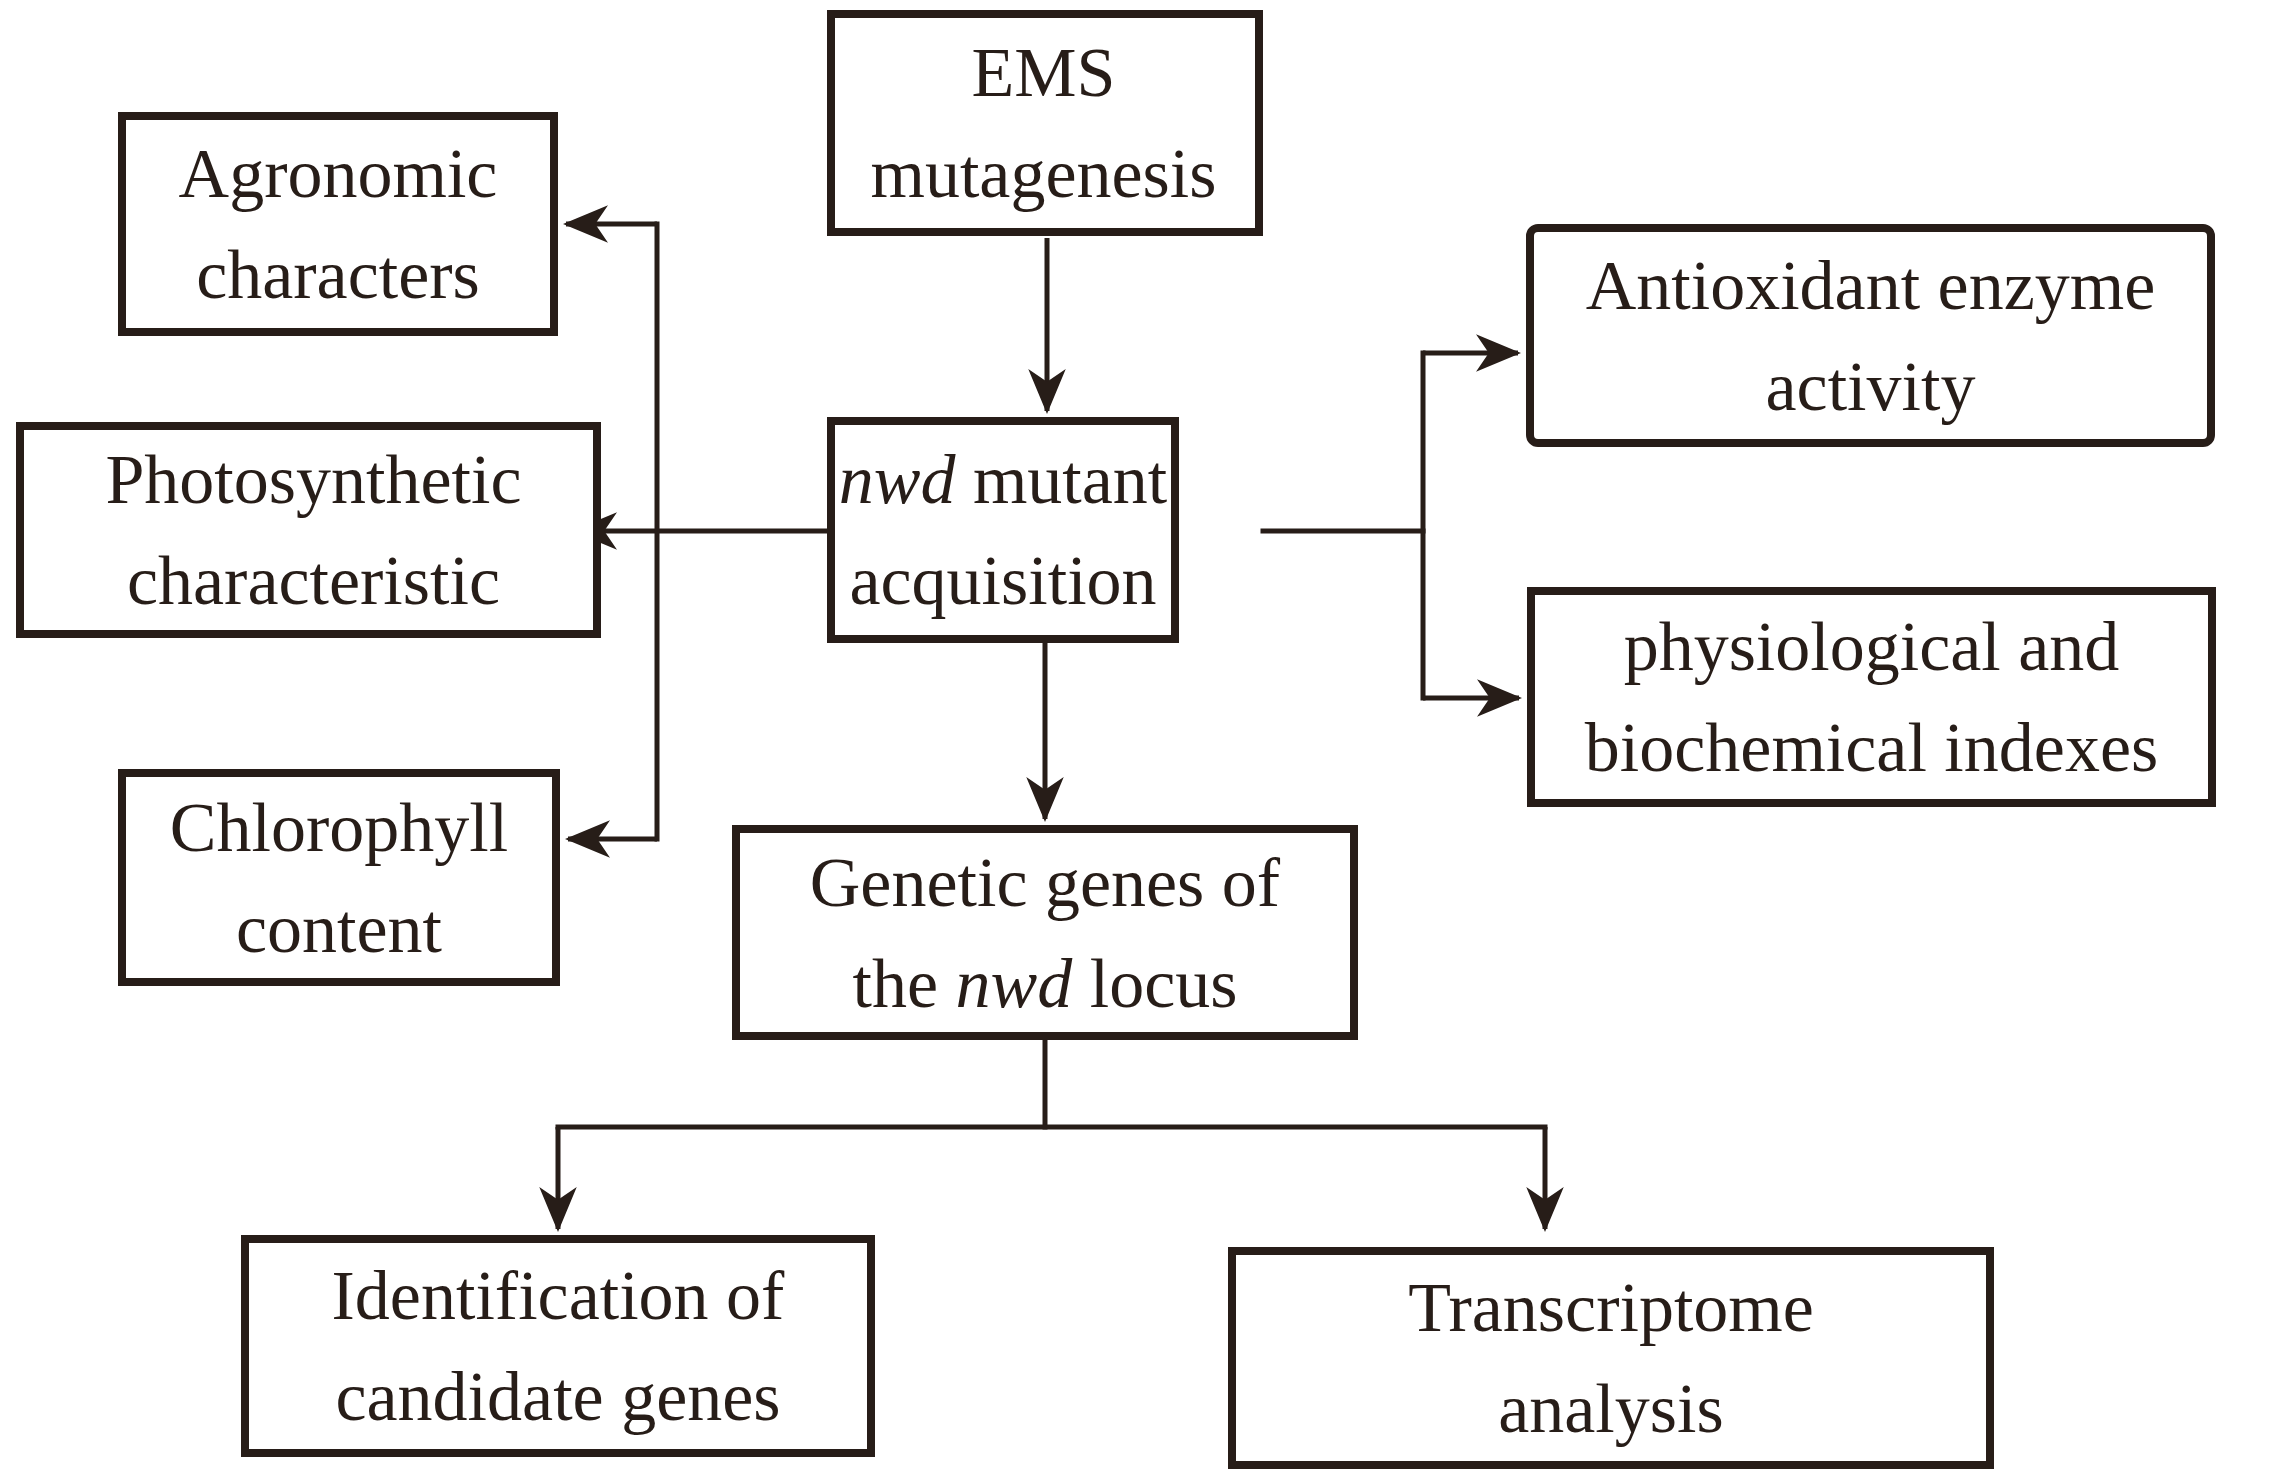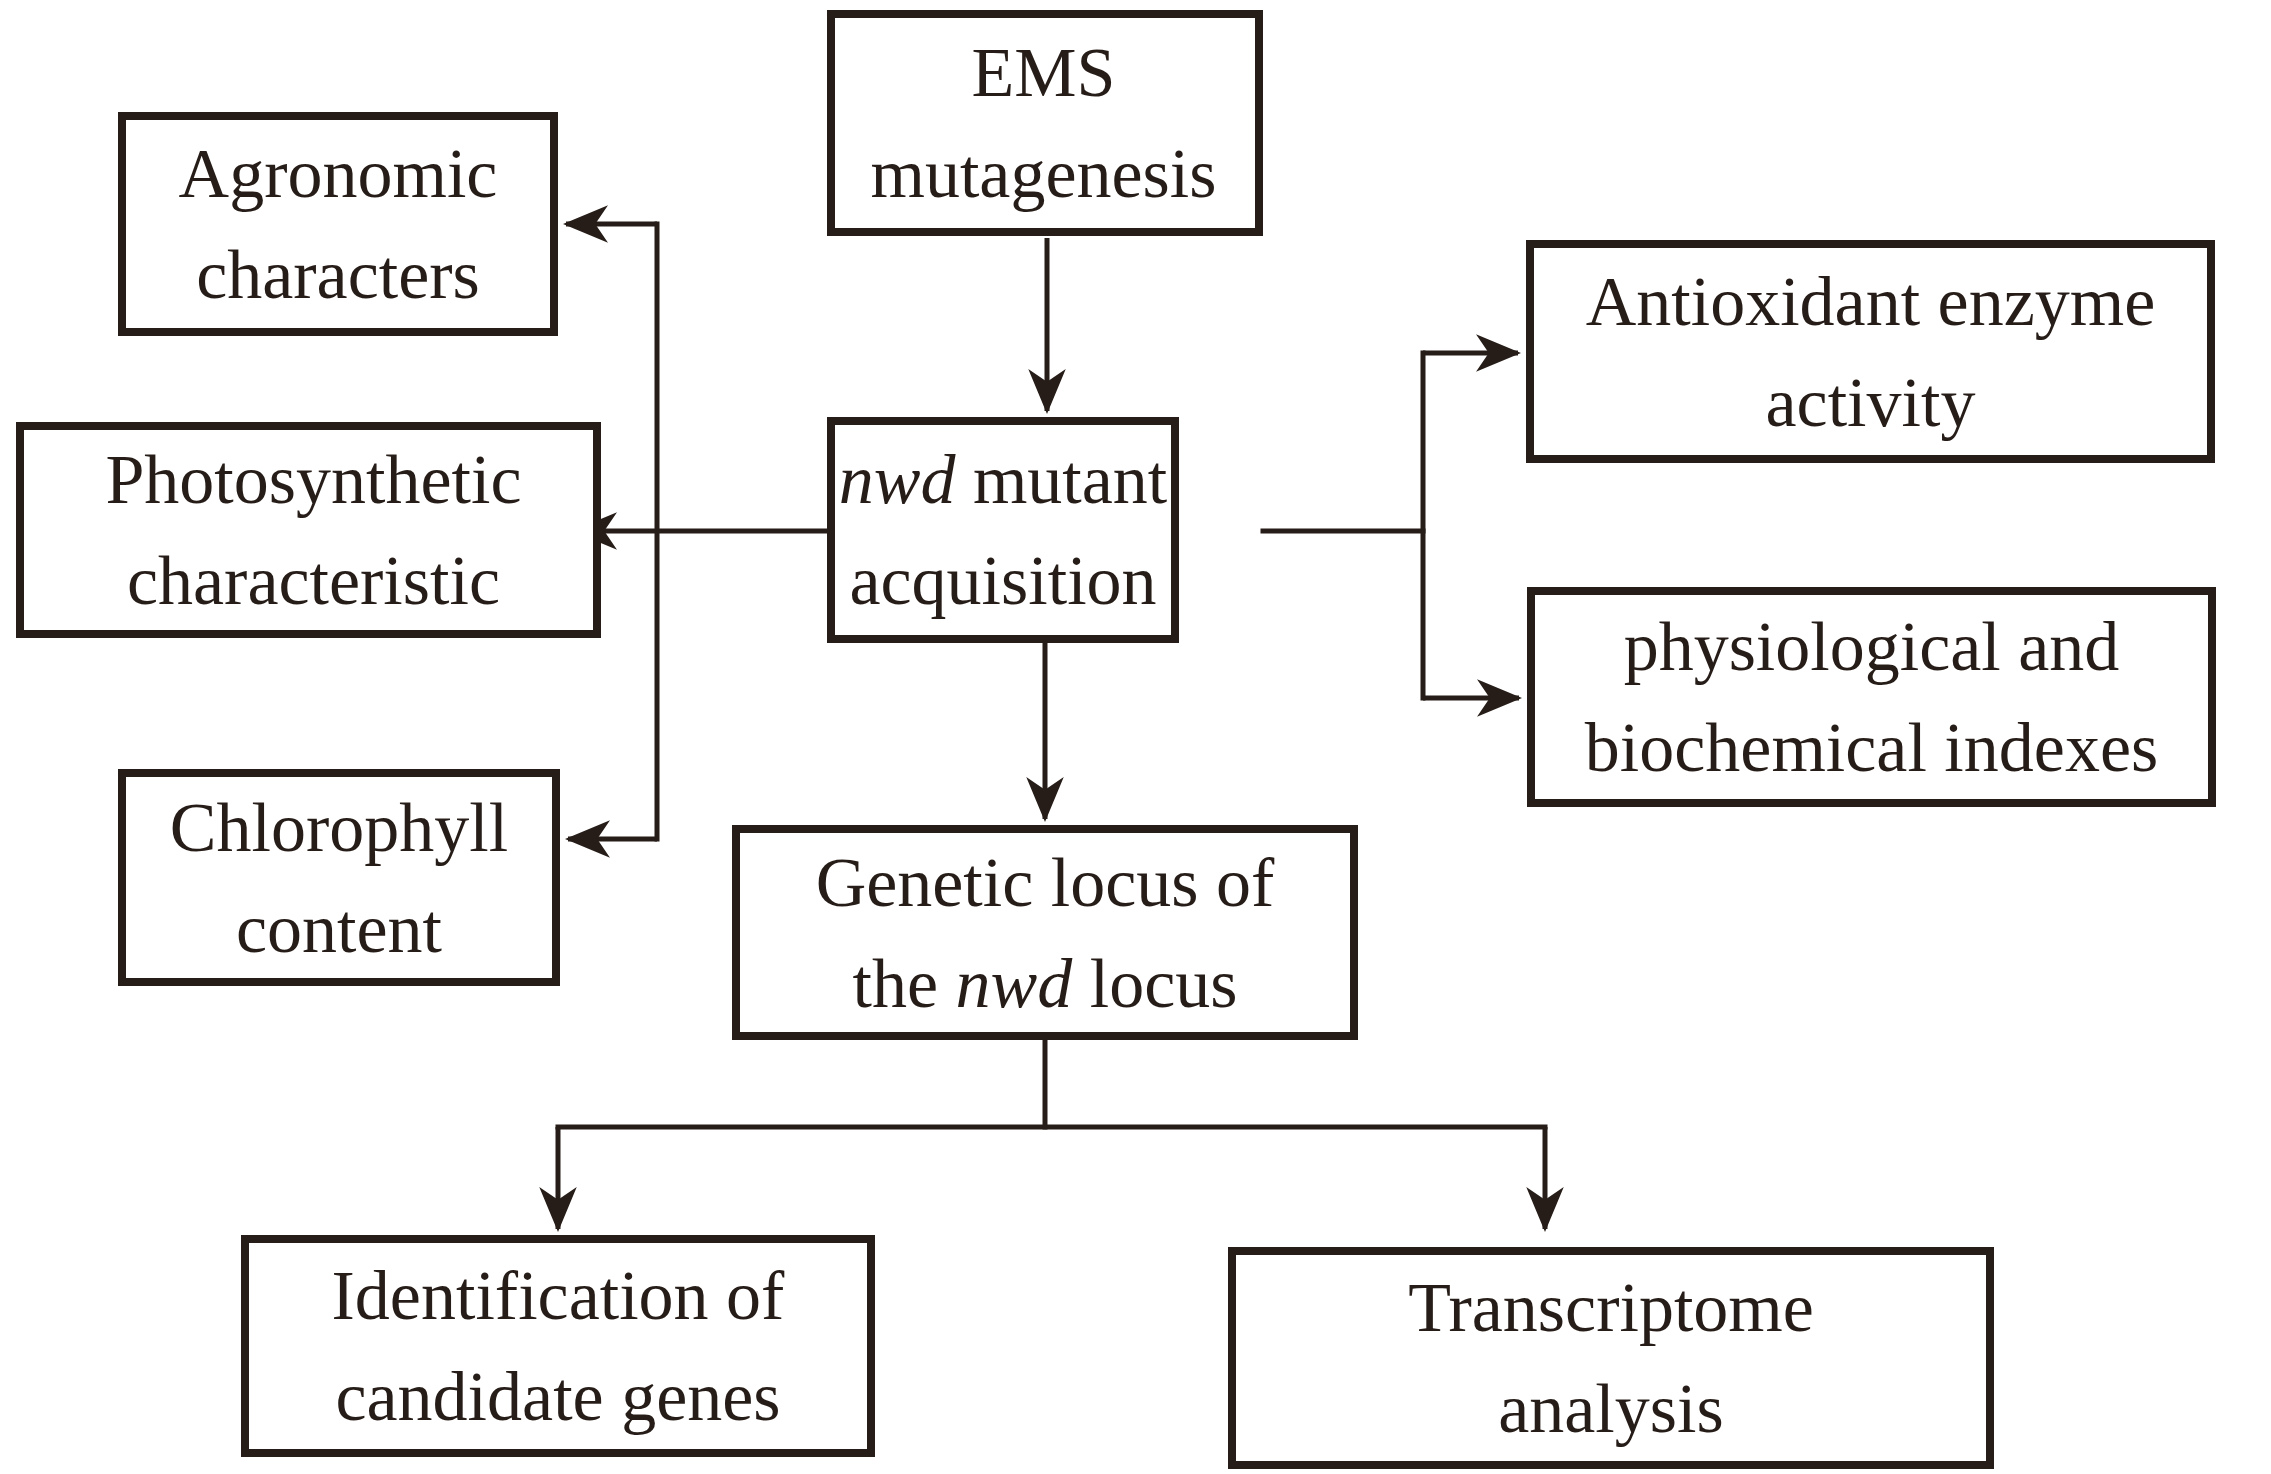--- a/index.html
+++ b/index.html
@@ -37,21 +37,21 @@
   }
   .node .line { white-space: pre; }
   .it { font-style: italic; }
 
   
   .n-ems            { left:  827px; top:   10px; width: 436px; height: 226px; padding-left: 7px; }
   .n-agronomic      { left:  118px; top:  112px; width: 440px; height: 224px; }
   .n-nwd            { left:  827px; top:  417px; width: 352px; height: 226px; }
   .n-photosynthetic { left:   16px; top:  422px; width: 585px; height: 216px; padding-left: 20px; }
   .n-chlorophyll    { left:  118px; top:  731px; width: 442px; height: 217px; margin-top: 38px; }
-  .n-antioxidant    { left: 1526px; top:  240px; width: 689px; height: 223px; }
+  .n-antioxidant    { left: 1526px; top:  224px; width: 689px; height: 223px; border-radius: 12px; }
   .n-physiological  { left: 1527px; top:  587px; width: 689px; height: 220px; }
   .n-genetic        { left:  732px; top:  825px; width: 626px; height: 215px; }
   .n-identification { left:  241px; top: 1235px; width: 634px; height: 222px; }
   .n-transcriptome  { left: 1228px; top: 1235px; width: 766px; height: 222px; margin-top: 12px; }
 </style>
 </head>
 <body>
 
 <div class="canvas">
 
@@ -119,21 +119,21 @@
     <div class="line">Antioxidant enzyme</div>
     <div class="line">activity</div>
   </div>
 
   <div class="node n-physiological">
     <div class="line">physiological and</div>
     <div class="line">biochemical indexes</div>
   </div>
 
   <div class="node n-genetic">
-    <div class="line">Genetic locus of</div>
+    <div class="line">Genetic genes of</div>
     <div class="line"><span>the </span><span class="it">nwd</span><span> locus</span></div>
   </div>
 
   <div class="node n-identification">
     <div class="line">Identification of</div>
     <div class="line">candidate genes</div>
   </div>
 
   <div class="node n-transcriptome">
     <div class="line">Transcriptome</div>

